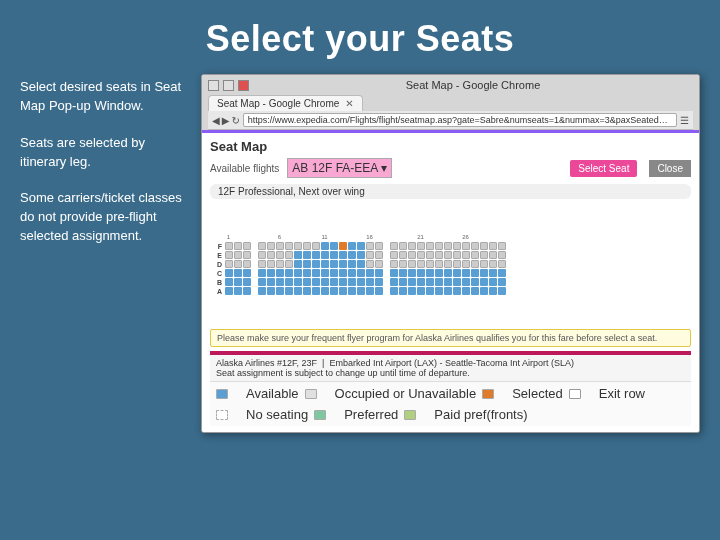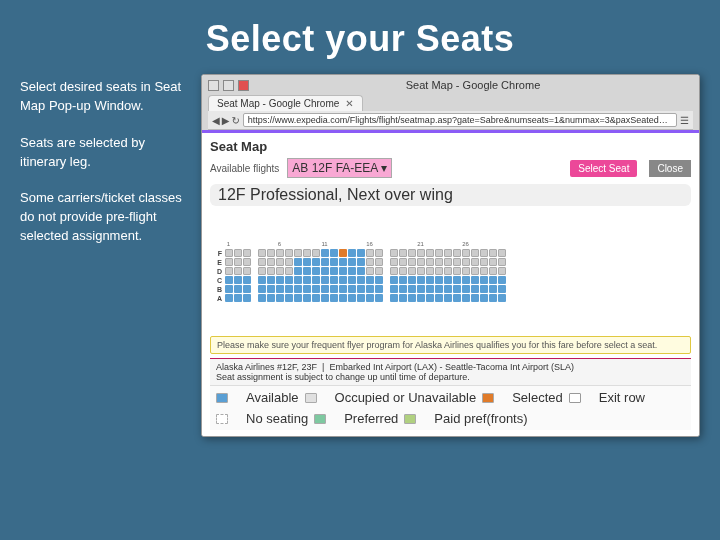--- a/index.html
+++ b/index.html
@@ -180,21 +180,21 @@
       color: #fff;
       font-size: 10px;
       border: none;
       padding: 3px 8px;
       border-radius: 0;
       cursor: pointer;
       margin-left: 4px;
     }
 
     .seat-info-row {
-      font-size: 16px;
+      font-size: 10px;
       color: #333;
       margin-bottom: 6px;
       background: #f0f0f0;
       padding: 2px 8px;
       border-radius: 6px;
     }
 
     
     .seatmap-grid-area {
       display: flex;
@@ -265,21 +265,21 @@
       color: #555;
       padding: 3px 6px;
       margin: 4px 0;
     }
 
     
     .flight-info-bar {
       font-size: 9px;
       color: #333;
       background: #f5f5f5;
-      border-top: 1px solid #be185d;
+      border-top: 4px solid #be185d;
       padding: 3px 6px;
     }
 
     
     .legend-area {
       display: flex;
       flex-wrap: wrap;
       gap: 6px;
       padding: 4px 6px;
       border-top: 1px solid #ddd;

